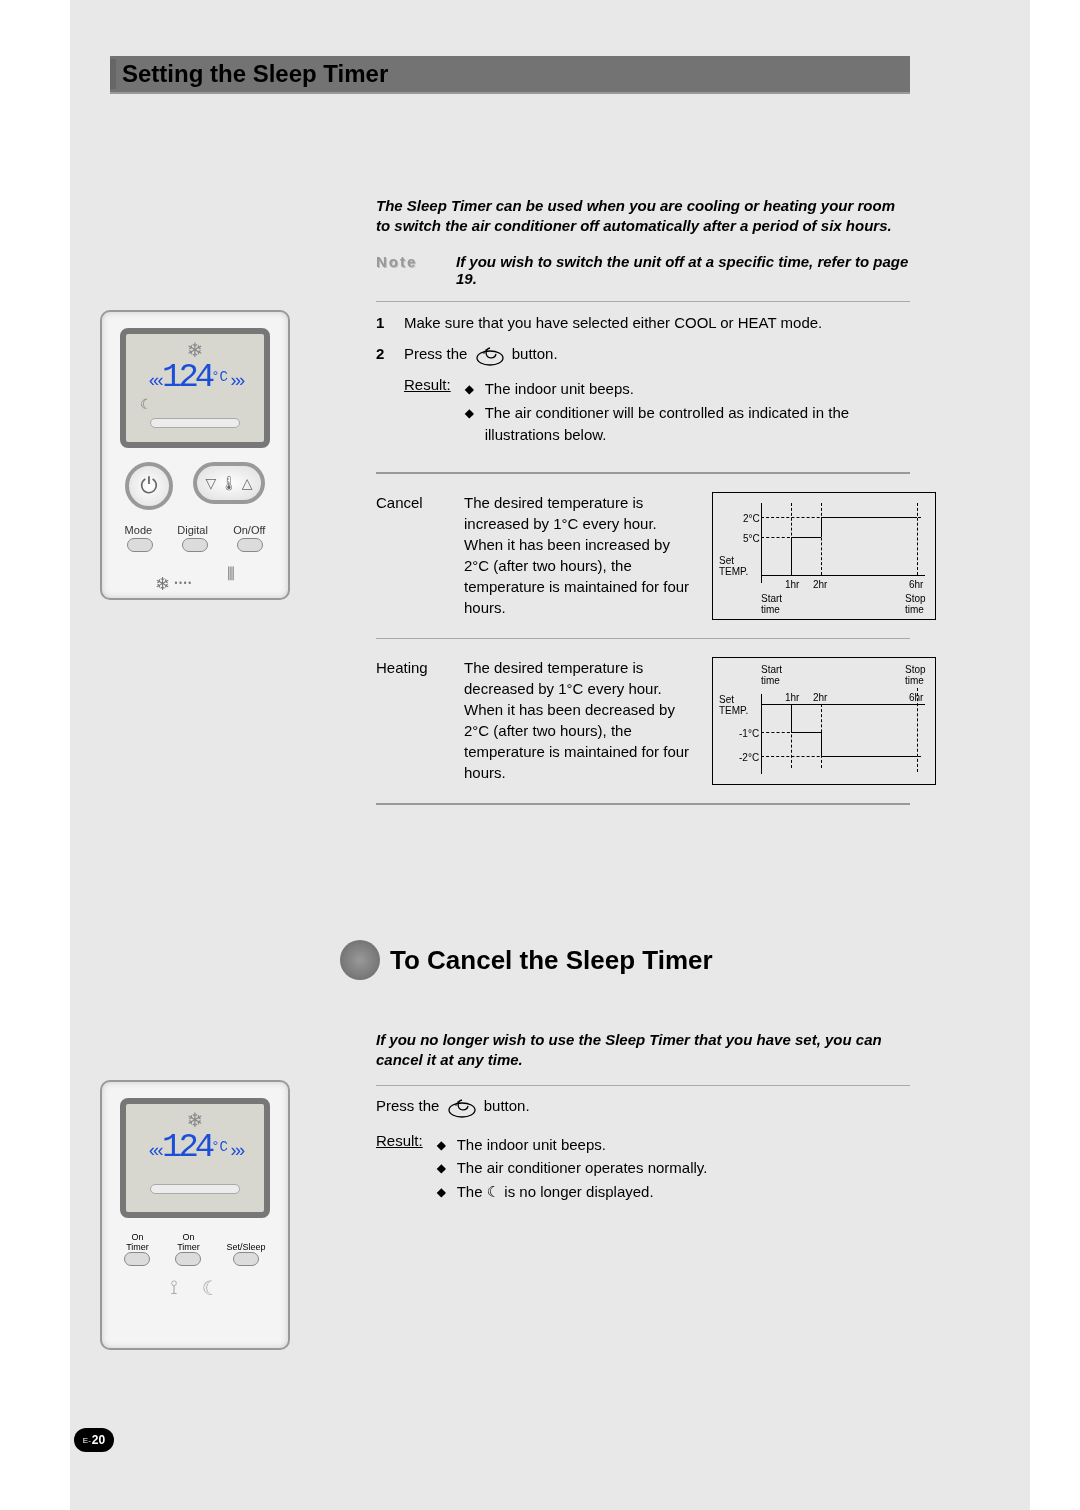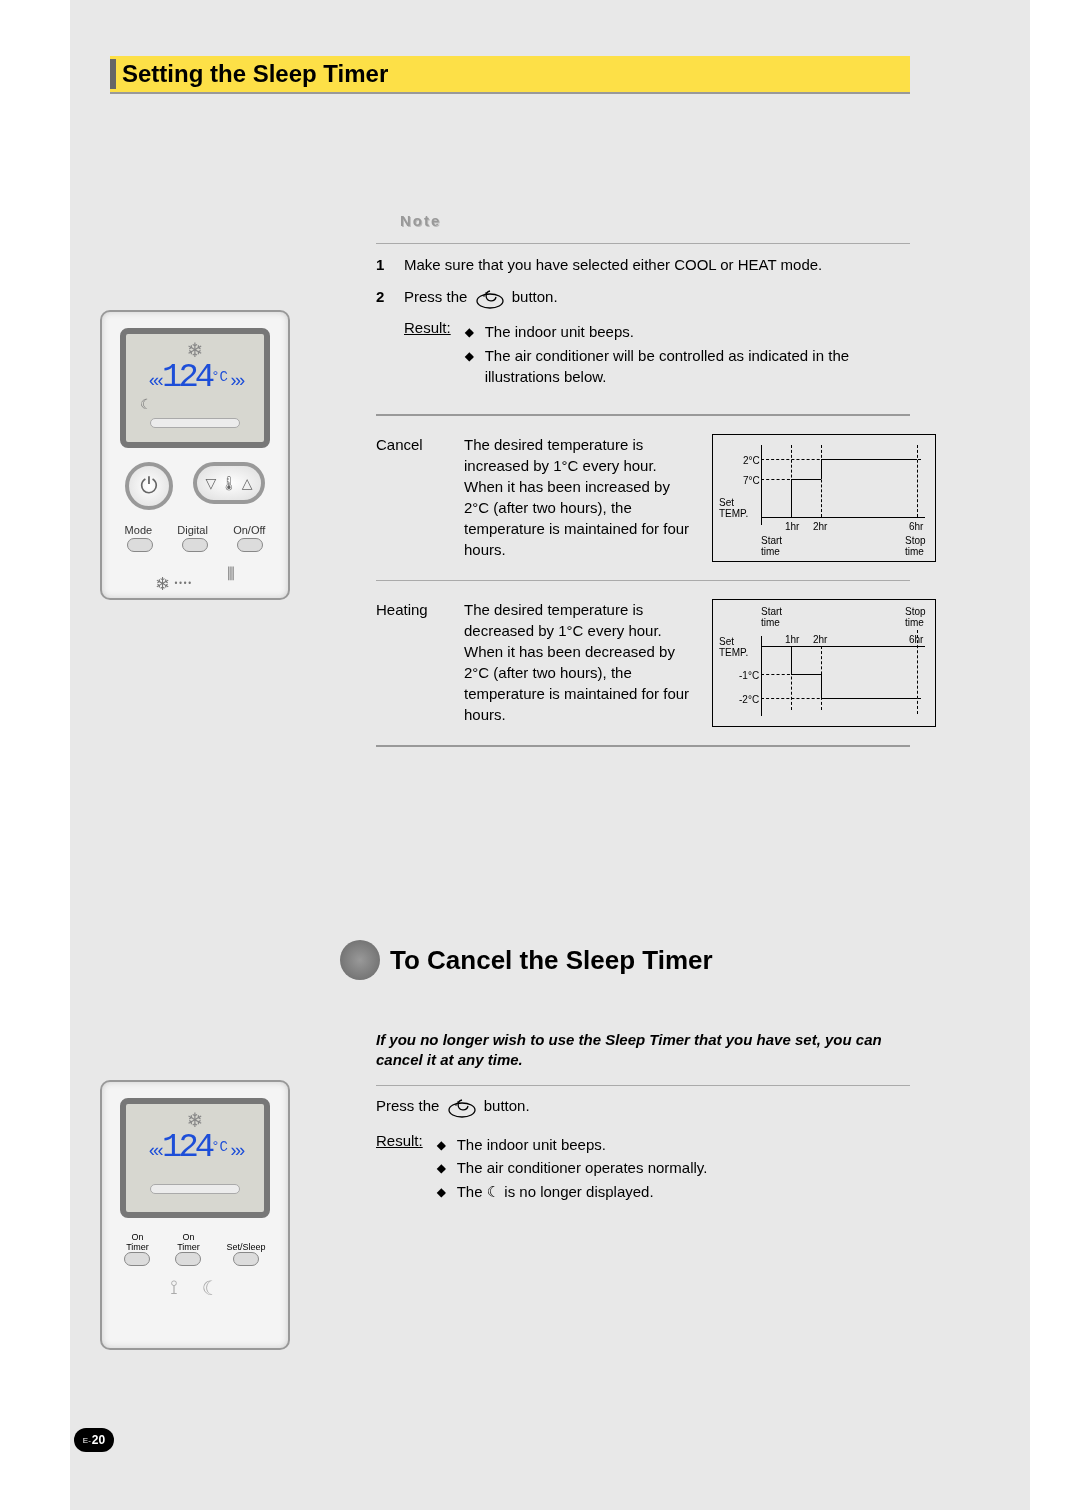--- a/index.html
+++ b/index.html
@@ -20,21 +20,21 @@
     background: #e8e8e8;
   }
 
   
   .title-bar {
     position: absolute;
     left: 110px;
     top: 56px;
     width: 800px;
     height: 38px;
-    background: #fde047;
+    background: #737373;
     border-bottom: 2px solid #999;
     display: flex;
     align-items: center;
   }
   .title-bar .accent {
     width: 6px; height: 30px; background: #666; margin-right: 6px;
   }
   .title-bar h1 {
     font-size: 24px; font-weight: bold; color: #000;
   }
@@ -107,21 +107,21 @@
 
   
   .body-text {
     position: absolute;
     left: 376px;
     right: 170px;
     font-size: 15px;
     color: #000;
   }
   .intro { font-style: italic; font-weight: bold; line-height: 1.35; }
-  .note-row { display: flex; gap: 20px; margin-top: 16px; font-style: italic; font-weight: bold; margin-left: 24px; }
+  .note-row { display: flex; gap: 20px; margin-top: 16px; font-style: italic; font-weight: bold; }
   .note-label { color: #999; font-style: normal; text-shadow: 1px 1px 0 #bbb; letter-spacing: 2px; flex: 0 0 60px; }
   .hr { border: 0; border-top: 1px solid #aaa; margin: 14px 0 10px 0; }
 
   .step { display: flex; gap: 14px; margin: 10px 0; font-size: 15px; line-height: 1.45; }
   .step .num { font-weight: bold; width: 14px; flex: none; }
   .step .txt {  }
   .inline-icon {
     display: inline-block;
     width: 28px; height: 22px;
     vertical-align: middle;
@@ -227,22 +227,24 @@
     <span class="small-pill"></span>
     <span class="small-pill"></span>
   </div>
   <div class="row3">
     <span>❄᠁</span>
     <span>⦀</span>
   </div>
 </div>
 
 <div class="body-text" style="top:196px;">
+  <p class="intro">The Sleep Timer can be used when you are cooling or heating your room to switch the air conditioner off automatically after a period of six hours.</p>
   <div class="note-row">
     <span class="note-label">Note</span>
+    <span>If you wish to switch the unit off at a specific time, refer to page 19.</span>
   </div>
   <hr class="hr">
 
   <div class="step">
     <span class="num">1</span>
     <span class="txt">Make sure that you have selected either COOL or HEAT mode.</span>
   </div>
 
   <div class="step">
     <span class="num">2</span>
@@ -272,21 +274,21 @@
 
   <hr class="hr" style="border-top:2px solid #999; margin-top:24px;">
 
   <div class="mode-block">
     <div class="mlabel">Cancel</div>
     <div class="mdesc">The desired temperature is increased by 1°C every hour. When it has been increased by 2°C (after two hours), the temperature is maintained for four hours.</div>
     <div class="graph-box">
       <div class="axis-x" style="top:82px;"></div>
       <div class="axis-y"></div>
       <div class="lbl" style="left:30px; top:20px;">2°C</div>
-      <div class="lbl" style="left:30px; top:40px;">7°C</div>
+      <div class="lbl" style="left:30px; top:40px;">5°C</div>
       <div class="lbl" style="left:6px; top:62px; white-space:pre;">Set
 TEMP.</div>
       <div class="hline" style="left:48px; top:24px; width:160px;"></div>
       <div class="hline" style="left:48px; top:44px; width:60px;"></div>
       <div class="vline" style="left:78px; top:10px; height:72px;"></div>
       <div class="vline" style="left:108px; top:10px; height:72px;"></div>
       <div class="vline" style="left:204px; top:10px; height:72px;"></div>
 
       <div class="step-line" style="left:48px; top:82px; width:30px;"></div>
       <div class="step-vert" style="left:78px; top:44px; height:38px;"></div>

